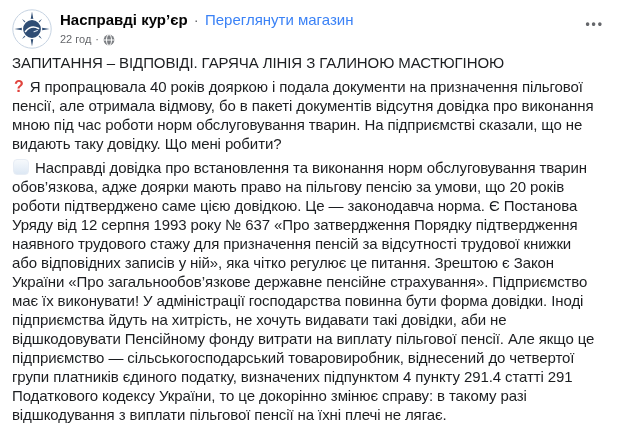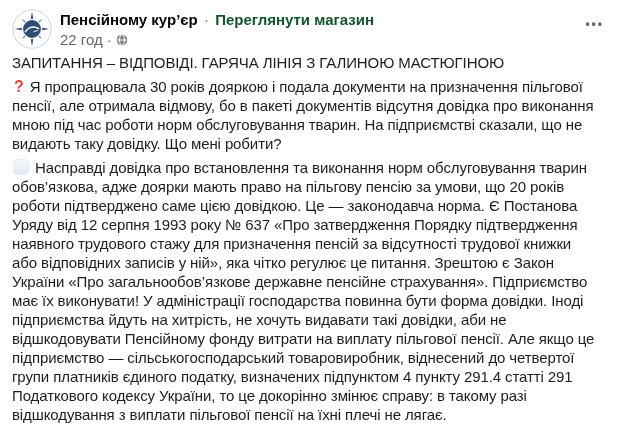--- a/index.html
+++ b/index.html
@@ -12,23 +12,23 @@
   }
   .post { padding: 9px 12px 0 12px; position: relative; }
 
   
   .header { display: flex; align-items: flex-start; position: relative; }
   .avatar { width: 40px; height: 40px; flex: none; margin-right: 8px; cursor: pointer; }
   .header-text { padding-top: 1px; }
   .name-line { font-size: 15px; line-height: 19px; white-space: nowrap; }
   .page-name { font-weight: 700; color: #050505; cursor: pointer; }
   .name-sep { color: #65676b; font-weight: 400; padding: 0 2px; }
-  .shop-link { color: #14532d; font-weight: 700; cursor: pointer; }
+  .shop-link { color: #3b82f6; font-weight: 400; cursor: pointer; }
   .time-line {
-    font-size: 15px; line-height: 17px; color: #65676b;
+    font-size: 11px; line-height: 17px; color: #65676b;
     display: flex; align-items: center; margin-top: 2px;
   }
   .time-sep { padding: 0 4px; }
   .globe { width: 12px; height: 12px; display: inline-block; }
   .more-btn {
     position: absolute; right: 2px; top: 5px;
     color: #65676b; font-size: 12px; letter-spacing: 2px; font-weight: 700;
     cursor: pointer; padding: 4px 2px; line-height: 12px; user-select: none;
   }
 
@@ -74,21 +74,21 @@
           <path d="M20 6 L22.2 17.8 L34 20 L22.2 22.2 L20 34 L17.8 22.2 L6 20 L17.8 17.8 Z" fill="#3c5a80"></path>
         </g>
         <circle cx="20" cy="20" r="9.6" fill="#2f4d74" stroke="#ffffff" stroke-width="1.4"></circle>
         <path d="M13.5 22.5 Q19 15.5 26.5 19.5" stroke="#ffffff" stroke-width="1.6" fill="none" stroke-linecap="round"></path>
         <path d="M22 22.8 l3.4 -1.2" stroke="#dce6f0" stroke-width="1.1" fill="none" stroke-linecap="round"></path>
       </svg>
     </div>
 
     <div class="header-text">
       <div class="name-line">
-        <span class="page-name">Пенсійному кур’єр</span>
+        <span class="page-name">Насправді кур’єр</span>
         <span class="name-sep">·</span>
         <span class="shop-link">Переглянути магазин</span>
       </div>
       <div class="time-line">
         <span>22 год</span>
         <span class="time-sep">·</span>
         <svg class="globe" viewBox="0 0 12 12">
           <circle cx="6" cy="6" r="5.4" fill="#7b7e82"></circle>
           <path d="M0.6 6 H11.4" stroke="#ffffff" stroke-width="1"></path>
           <ellipse cx="6" cy="6" rx="2.5" ry="5.4" fill="none" stroke="#ffffff" stroke-width="1"></ellipse>
@@ -96,20 +96,20 @@
       </div>
     </div>
 
     <div class="more-btn">•••</div>
   </div>
 
   <div class="post-body">
 
     <p class="post-title">ЗАПИТАННЯ – ВІДПОВІДІ. ГАРЯЧА ЛІНІЯ З ГАЛИНОЮ МАСТЮГІНОЮ</p>
 
-    <p class="post-question"><span class="q-mark">?</span><span>Я пропрацювала 30 років дояркою і подала документи на призначення пільгової пенсії, але отримала відмову, бо в пакеті документів відсутня довідка про виконання мною під час роботи норм обслуговування тварин. На підприємстві сказали, що не видають таку довідку. Що мені робити?</span></p>
+    <p class="post-question"><span class="q-mark">?</span><span>Я пропрацювала 40 років дояркою і подала документи на призначення пільгової пенсії, але отримала відмову, бо в пакеті документів відсутня довідка про виконання мною під час роботи норм обслуговування тварин. На підприємстві сказали, що не видають таку довідку. Що мені робити?</span></p>
 
     <p class="post-answer"><span class="a-mark"></span><span>Насправді довідка про встановлення та виконання норм обслуговування тварин обов’язкова, адже доярки мають право на пільгову пенсію за умови, що 20 років роботи підтверджено саме цією довідкою. Це — законодавча норма. Є Постанова Уряду від 12 серпня 1993 року № 637 «Про затвердження Порядку підтвердження наявного трудового стажу для призначення пенсій за відсутності трудової книжки або відповідних записів у ній», яка чітко регулює це питання. Зрештою є Закон України «Про загальнообов’язкове державне пенсійне страхування». Підприємство має їх виконувати! У адміністрації господарства повинна бути форма довідки. Іноді підприємства йдуть на хитрість, не хочуть видавати такі довідки, аби не відшкодовувати Пенсійному фонду витрати на виплату пільгової пенсії. Але якщо це підприємство — сільськогосподарський товаровиробник, віднесений до четвертої групи платників єдиного податку, визначених підпунктом 4 пункту 291.4 статті 291 Податкового кодексу України, то це докорінно змінює справу: в такому разі відшкодування з виплати пільгової пенсії на їхні плечі не лягає.</span></p>
 
     <p class="post-footer">«Пенсійний кур`єр» № 52 (970)</p>
 
   </div>
 </div>
 
 </body></html>

